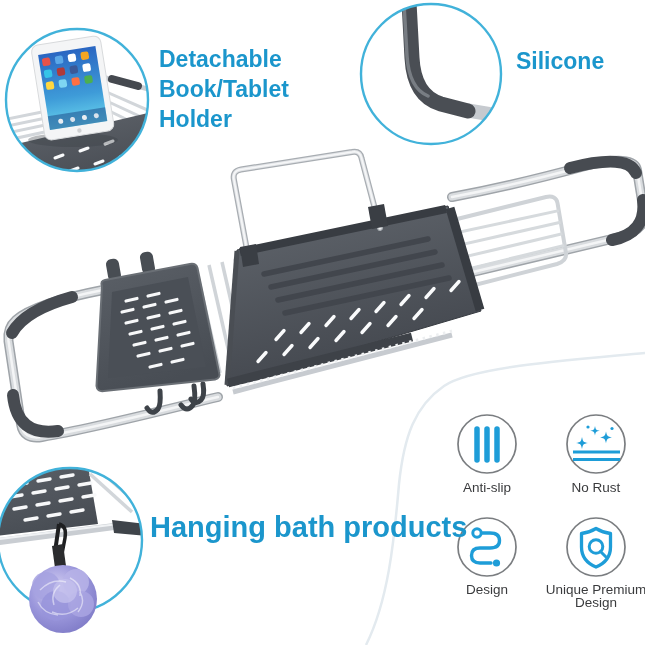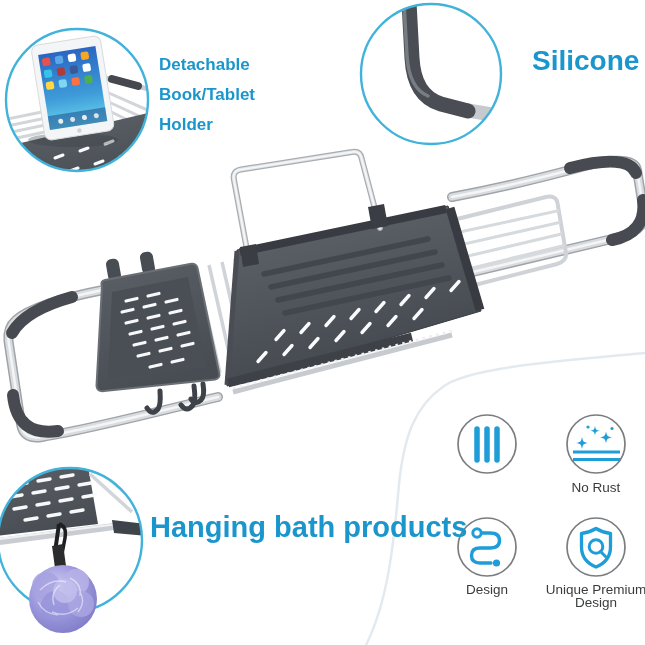--- a/index.html
+++ b/index.html
@@ -1,22 +1,22 @@
 <!DOCTYPE html>
 <html><head>
 <meta charset="utf-8">
 <style>
   html,body{margin:0;padding:0;background:#fff;}
   .stage{position:relative;width:645px;height:645px;background:#fff;overflow:hidden;
          font-family:"Liberation Sans","DejaVu Sans",sans-serif;}
   .stage svg{position:absolute;left:0;top:0;}
   .callout{position:absolute;font-weight:bold;color:#1B96CC;white-space:nowrap;}
   .callout .ln{display:block;}
-  .co-tablet{left:159px;top:50px;font-size:17px;line-height:30px;}
-  .co-grips{left:516px;top:46px;font-size:28px;line-height:30px;margin-left:16px;}
+  .co-tablet{left:159px;top:44px;font-size:23px;line-height:30px;}
+  .co-grips{left:516px;top:46px;font-size:23px;line-height:30px;}
   .co-hanging{left:150px;top:511px;font-size:29px;line-height:32px;}
   .feat-label{position:absolute;width:130px;text-align:center;color:#3A3B3D;
               font-size:13.5px;line-height:13px;font-weight:normal;}
   .feat-label .ln{display:block;}
   .fl-1{left:422px;top:481px;}
   .fl-2{left:531px;top:481px;}
   .fl-3{left:422px;top:583px;}
   .fl-4{left:531px;top:583px;}
 </style>
 </head>
@@ -338,20 +338,23 @@
 </div>
 
 <div class="callout co-grips">
   <span class="ln">Silicone</span>
 </div>
 
 <div class="callout co-hanging">
   <span class="ln">Hanging bath products</span>
 </div>
 
+<div class="feat-label fl-1">
+  <span class="ln">Anti-slip</span>
+</div>
 <div class="feat-label fl-2">
   <span class="ln">No Rust</span>
 </div>
 <div class="feat-label fl-3">
   <span class="ln">Design</span>
 </div>
 <div class="feat-label fl-4">
   <span class="ln">Unique Premium</span>
   <span class="ln">Design</span>
 </div>

